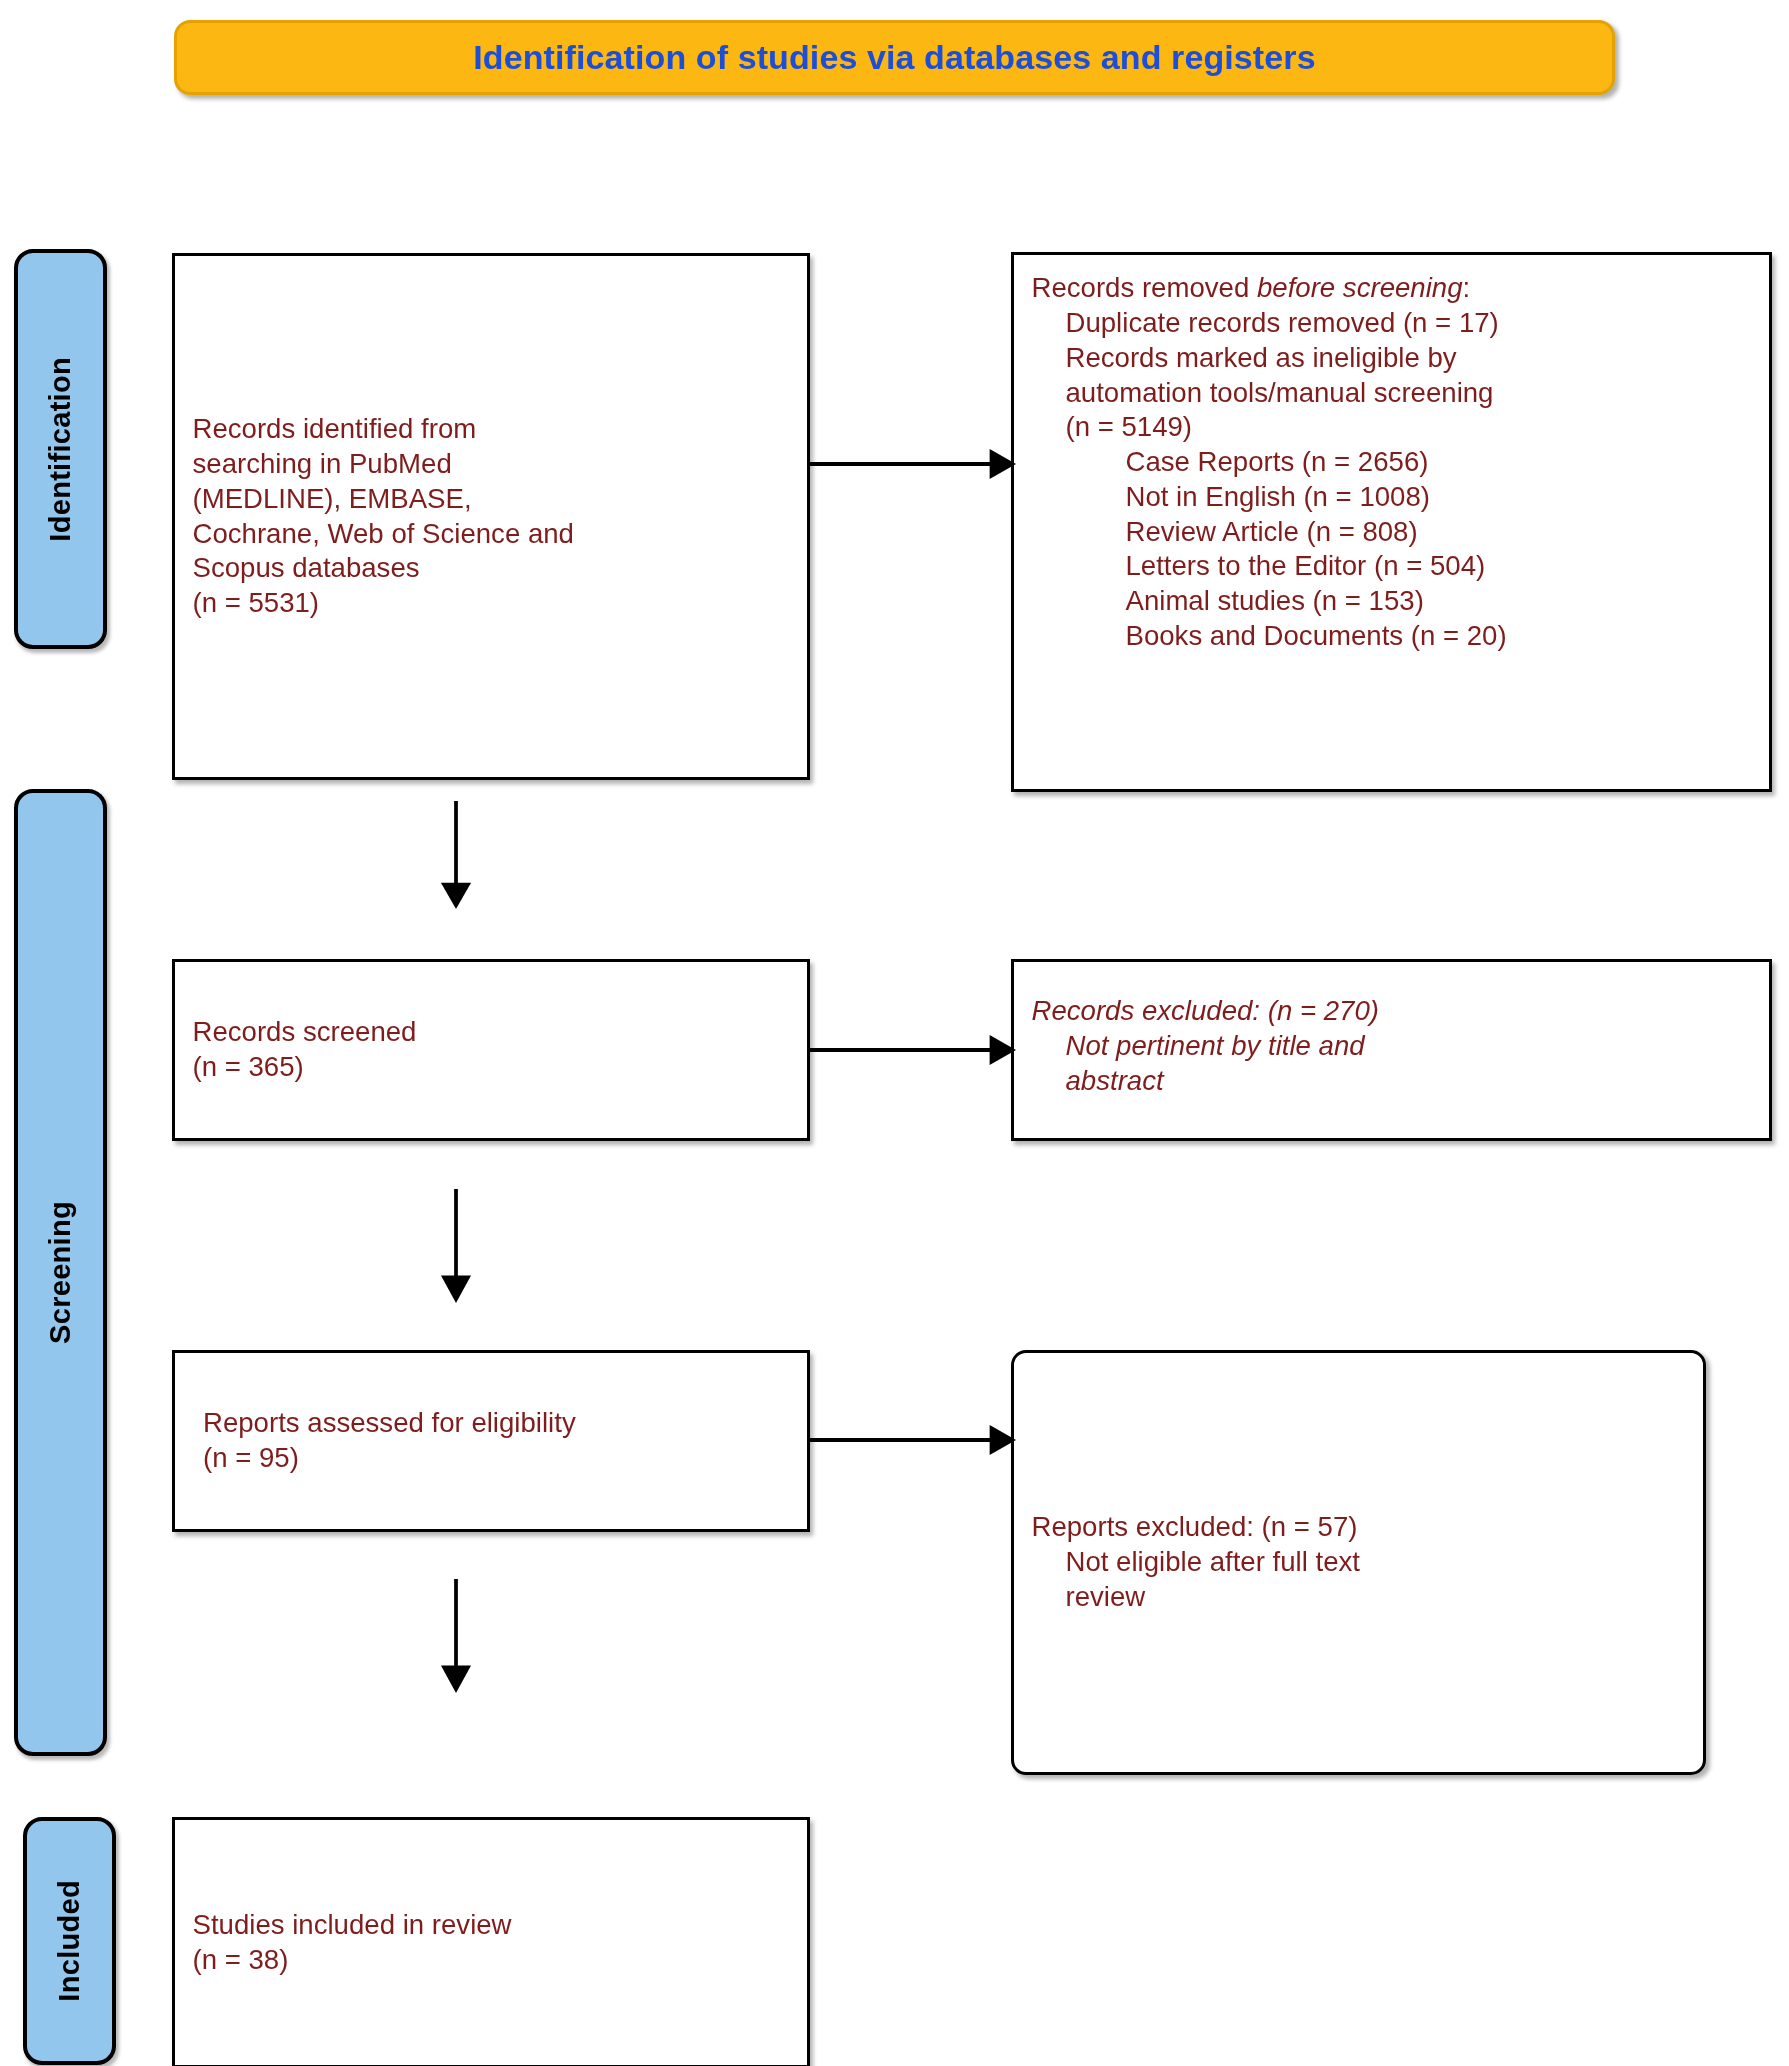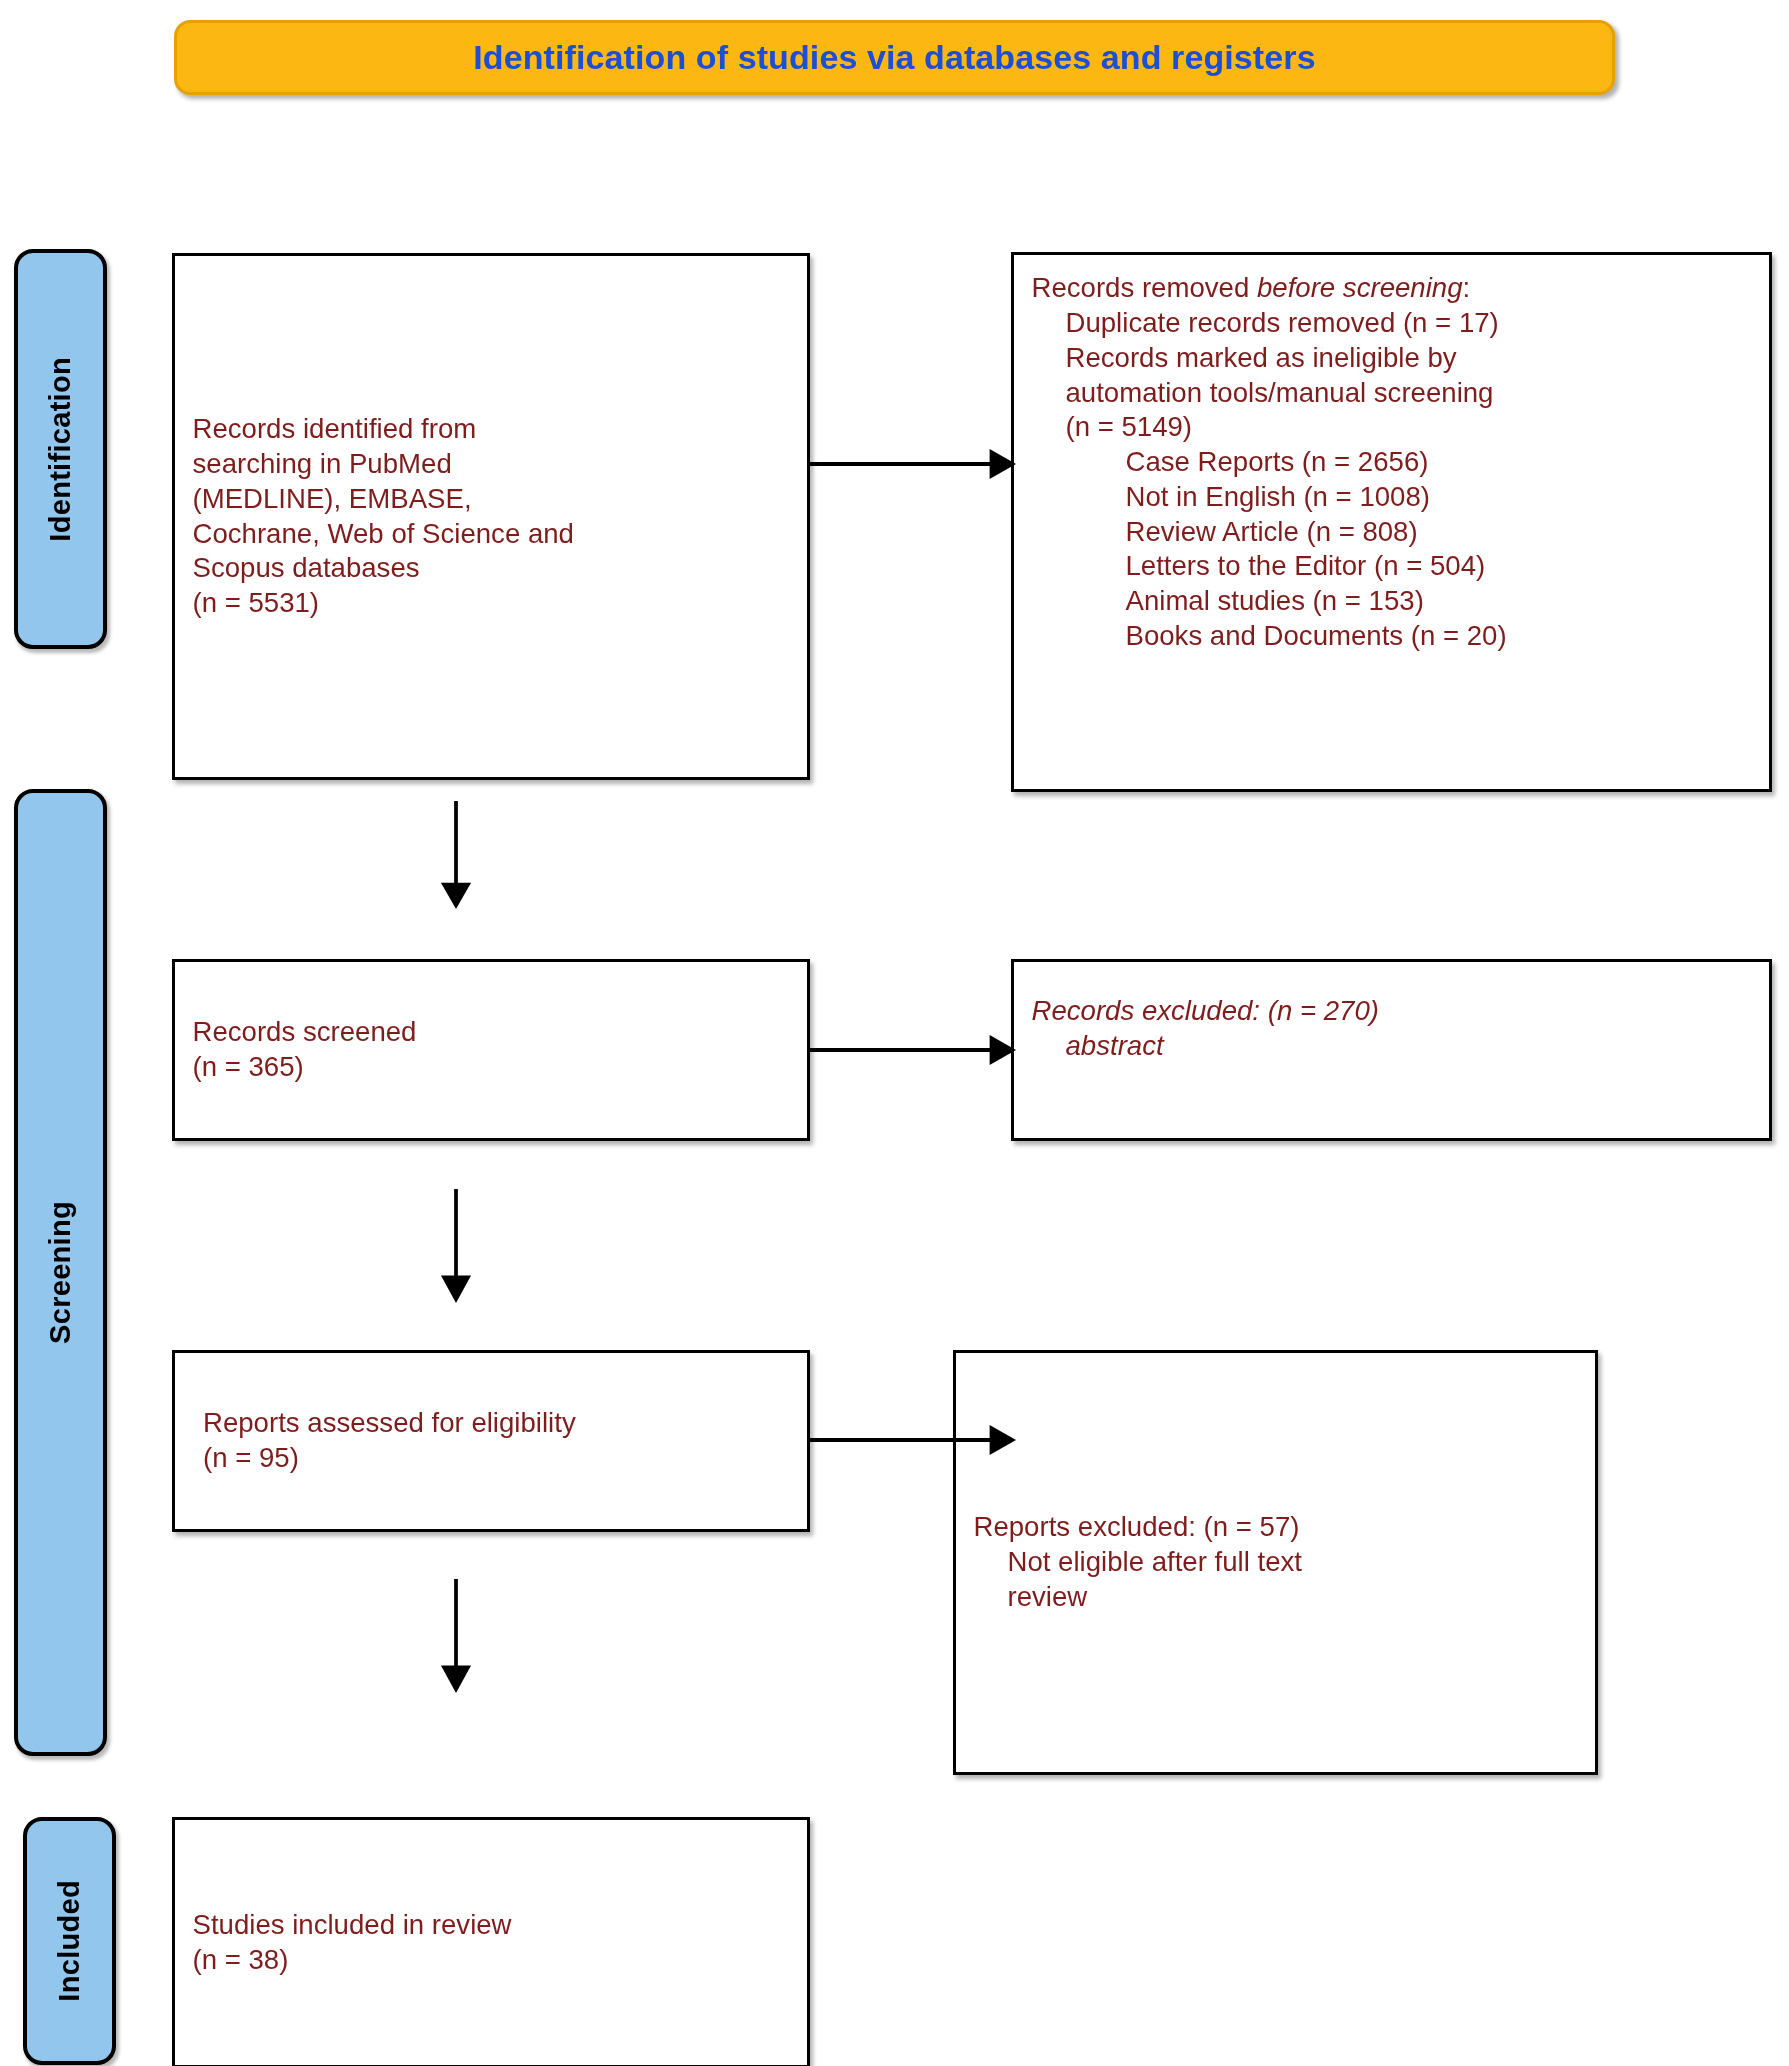--- a/index.html
+++ b/index.html
@@ -94,21 +94,21 @@
   .flow-box em { font-style: italic; }
 
   
   #box-identified        { left: 172px;  top: 253px;  width: 638px; height: 527px; }
   #box-removed           { left: 1011px; top: 252px;  width: 761px; height: 540px;
                            padding-top: 16.3px; justify-content: flex-start; }
   #box-screened          { left: 172px;  top: 959px; width: 638px; height: 182px; }
   #box-records-excluded  { left: 1011px; top: 959px; width: 761px; height: 182px;
                            padding-top: 32px; justify-content: flex-start; font-style: italic; }
   #box-eligibility       { left: 172px;  top: 1350px; width: 638px; height: 182px; padding-left: 28px; }
-  #box-reports-excluded  { left: 953px; top: 1350px; width: 645px; height: 425px; }
+  #box-reports-excluded  { left: 1011px; top: 1350px; width: 695px; height: 425px; border-radius: 15px; }
   #box-included          { left: 172px;  top: 1817px; width: 638px; height: 251px; }
 
   
   .arrow {
     position: absolute;
   }
   .arrow svg { display: block; }
 </style>
 </head>
 <body>
@@ -154,20 +154,21 @@
     <p class="indent-2">Books and Documents (n = 20)</p>
   </div>
 
   <div class="flow-box" id="box-screened">
     <p>Records screened</p>
     <p>(n = 365)</p>
   </div>
 
   <div class="flow-box" id="box-records-excluded">
     <p>Records excluded: (n = 270)</p>
+    <p class="indent-1">Not pertinent by title and</p>
     <p class="indent-1">abstract</p>
   </div>
 
   <div class="flow-box" id="box-eligibility">
     <p>Reports assessed for eligibility</p>
     <p>(n = 95)</p>
   </div>
 
   <div class="flow-box" id="box-reports-excluded">
     <p>Reports excluded: (n = 57)</p>

